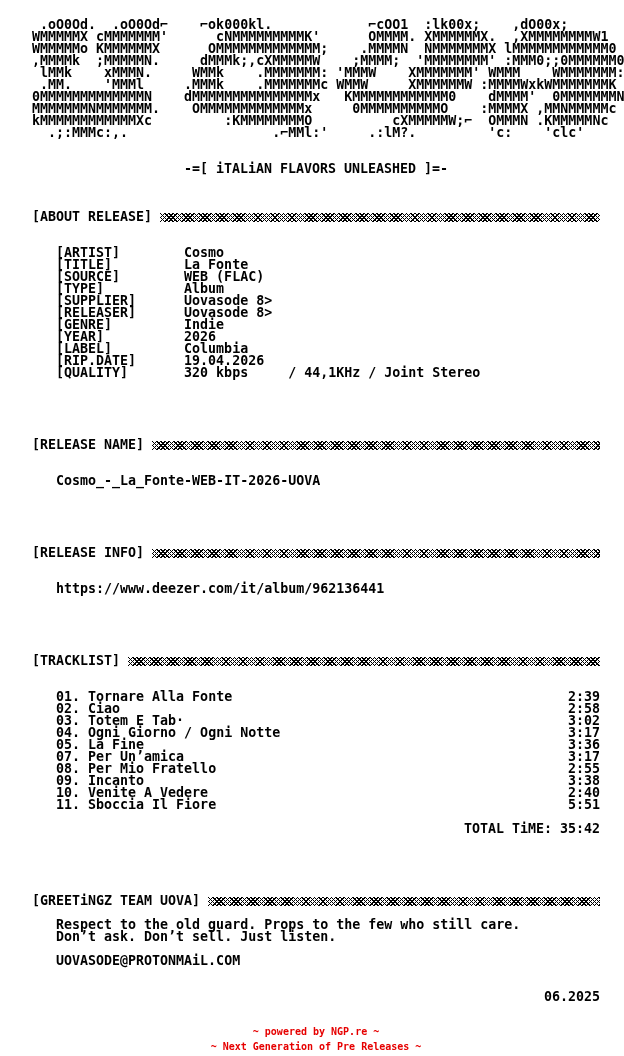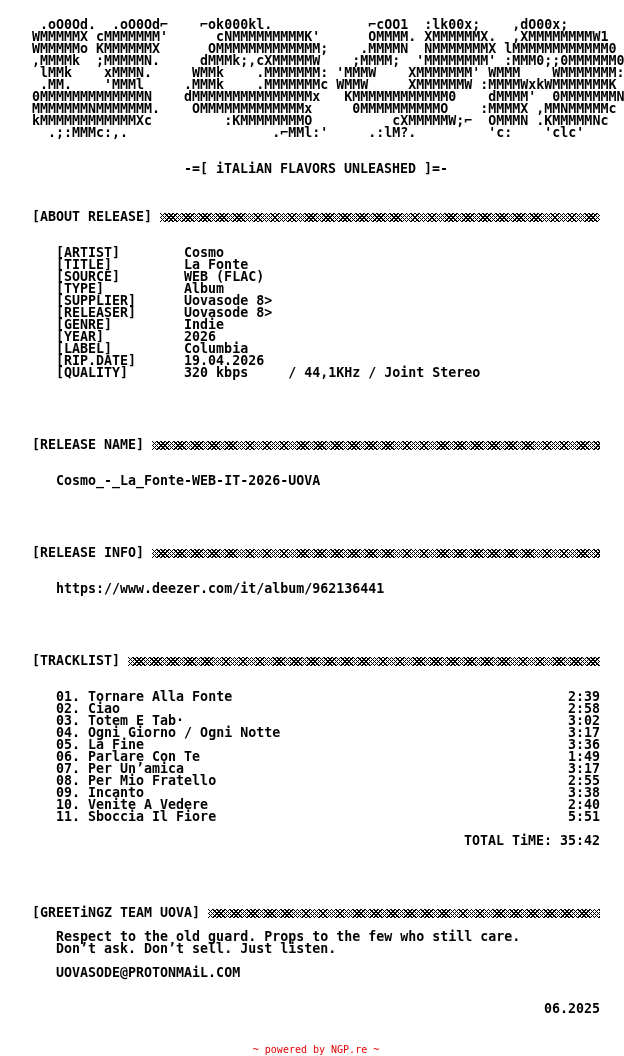--- a/index.html
+++ b/index.html
@@ -26,22 +26,22 @@
   
   .kv .k{display:inline-block;width:16ch;}
   
   .track{display:flex;justify-content:space-between;}
   .track .t-left{display:inline-flex;gap:1ch;white-space:pre;}
   .track .t-time{white-space:pre;}
   .total{display:flex;justify-content:flex-end;gap:1ch;}
   
   .red{
     color:var(--footer-red,#e60000);
-    font-weight:400;font-size:10px;line-height:15px;height:15px;
-    white-space:pre;text-align:center;margin-top:6px;
+    font-weight:700;font-size:10px;line-height:15px;height:15px;
+    white-space:pre;text-align:center;
   }
   
   .s12{height:12px}.s21{height:21px}.s24{height:24px}.s48{height:48px}
 </style>
 </head>
 <body style="background: rgb(255, 255, 255); color: rgb(0, 0, 0);">
 
 <div class="nfo">
 
   <div class="art">
@@ -102,21 +102,20 @@
   <div class="line sec"><span>[TRACKLIST]</span><span class="hatch"></span></div>
 
   <div class="s24"></div>
 
   <div>
       <div class="line ind track"><span class="t-left"><span>01.</span><span>Tornare Alla Fonte</span></span><span class="t-time">2:39</span></div>
       <div class="line ind track"><span class="t-left"><span>02.</span><span>Ciao</span></span><span class="t-time">2:58</span></div>
       <div class="line ind track"><span class="t-left"><span>03.</span><span>Totem E Tab·</span></span><span class="t-time">3:02</span></div>
       <div class="line ind track"><span class="t-left"><span>04.</span><span>Ogni Giorno / Ogni Notte</span></span><span class="t-time">3:17</span></div>
       <div class="line ind track"><span class="t-left"><span>05.</span><span>La Fine</span></span><span class="t-time">3:36</span></div>
-      <div class="line ind track"><span class="t-left"><span>06.</span><span>Parlare Con Te</span></span><span class="t-time">1:49</span></div>
       <div class="line ind track"><span class="t-left"><span>07.</span><span>Per Un’amica</span></span><span class="t-time">3:17</span></div>
       <div class="line ind track"><span class="t-left"><span>08.</span><span>Per Mio Fratello</span></span><span class="t-time">2:55</span></div>
       <div class="line ind track"><span class="t-left"><span>09.</span><span>Incanto</span></span><span class="t-time">3:38</span></div>
       <div class="line ind track"><span class="t-left"><span>10.</span><span>Venite A Vedere</span></span><span class="t-time">2:40</span></div>
       <div class="line ind track"><span class="t-left"><span>11.</span><span>Sboccia Il Fiore</span></span><span class="t-time">5:51</span></div>
     </div>
 
   <div class="s12"></div>
 
   <div class="line total"><span>TOTAL TiME:</span><span>35:42</span></div>

